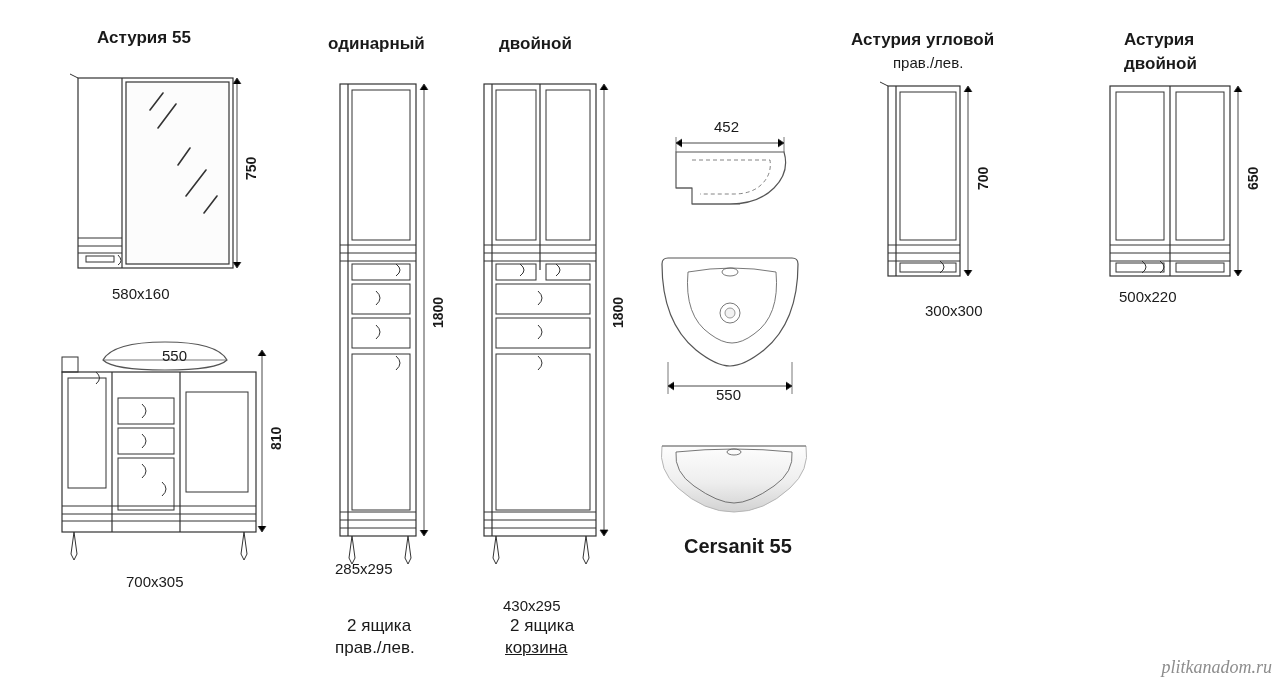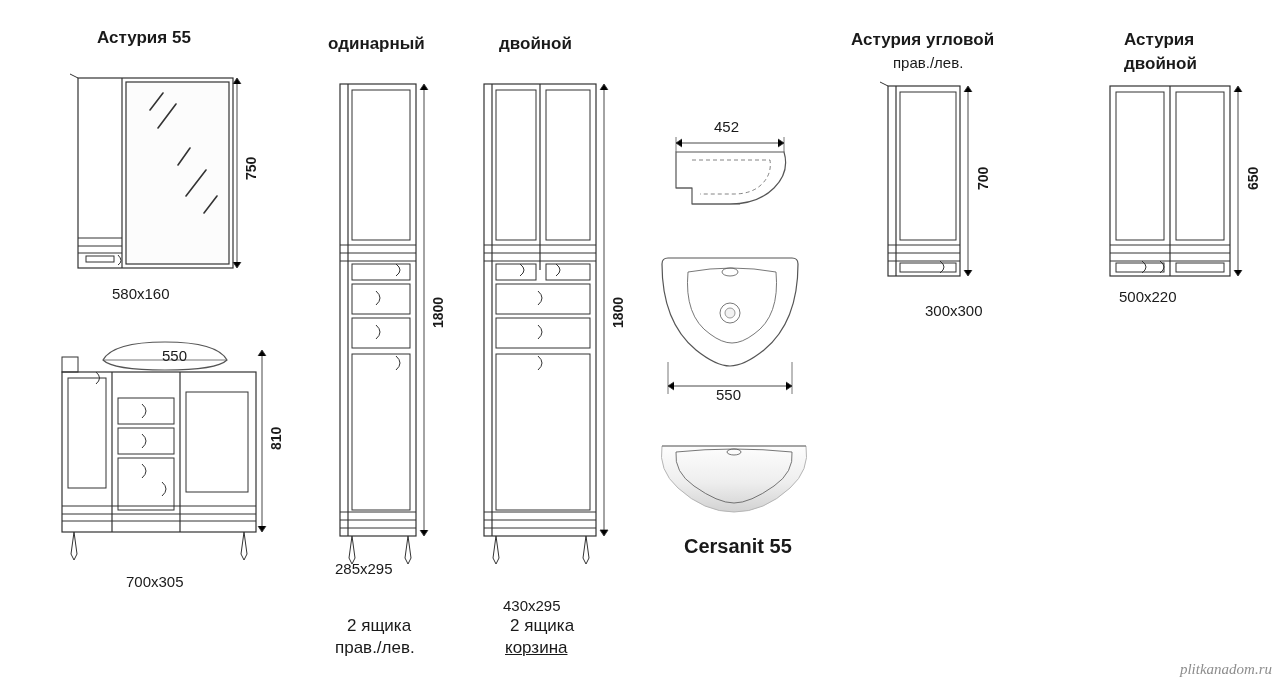--- a/index.html
+++ b/index.html
@@ -10,21 +10,21 @@
   }
   .canvas{position:absolute;left:0;top:0;width:1280px;height:682px;text-align:center;}
   .lbl{position:absolute;white-space:nowrap;}
   .title{font-weight:bold;font-size:17px;}
   .title2{font-weight:bold;font-size:20px;}
   .sub{font-size:15px;}
   .dim{font-size:15px;}
   .dimv{font-size:14px;font-weight:bold;}
   .note{font-size:17px;}
   .wm{position:absolute;right:8px;bottom:4px;font-family:"Liberation Serif",serif;
-      font-style:italic;font-size:15px;color:#8d8d8d;}
+      font-style:italic;font-size:18px;color:#8d8d8d;}
   svg{position:absolute;left:0;top:0;}
   .s{fill:none;stroke:#333;stroke-width:1.2;}
   .s2{fill:none;stroke:#333;stroke-width:1;}
   .thin{fill:none;stroke:#555;stroke-width:.8;}
   .dash{fill:none;stroke:#666;stroke-width:.8;stroke-dasharray:4 3;}
   .fillw{fill:#fff;stroke:#333;stroke-width:1.2;}
   .mirror{fill:#fcfcfc;stroke:#333;stroke-width:1.2;}
   .glint{fill:none;stroke:#333;stroke-width:1.6;stroke-linecap:round;}
   .basin{fill:#fff;stroke:#555;stroke-width:1.2;}
   .basin2{fill:#f2f2f2;stroke:#9a9a9a;stroke-width:1;}

